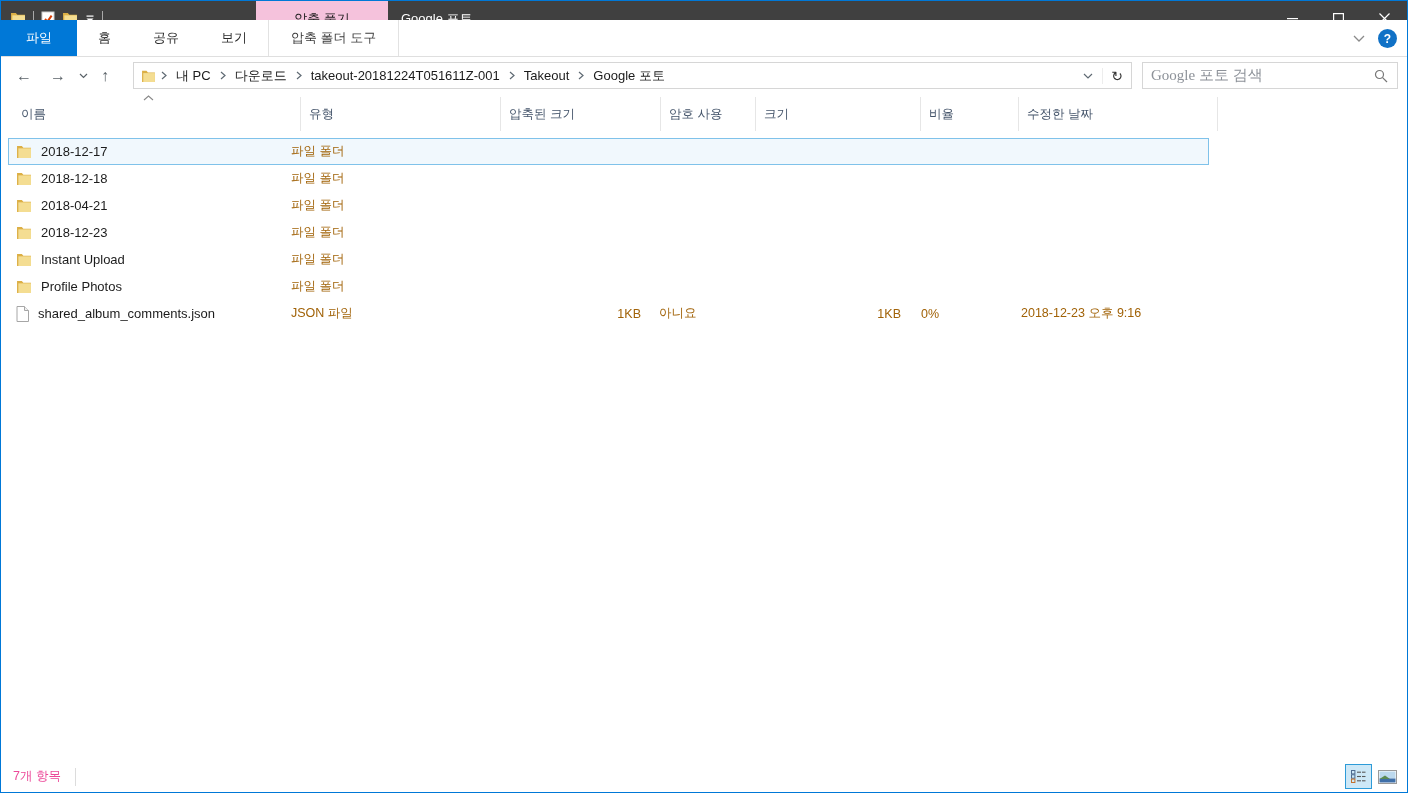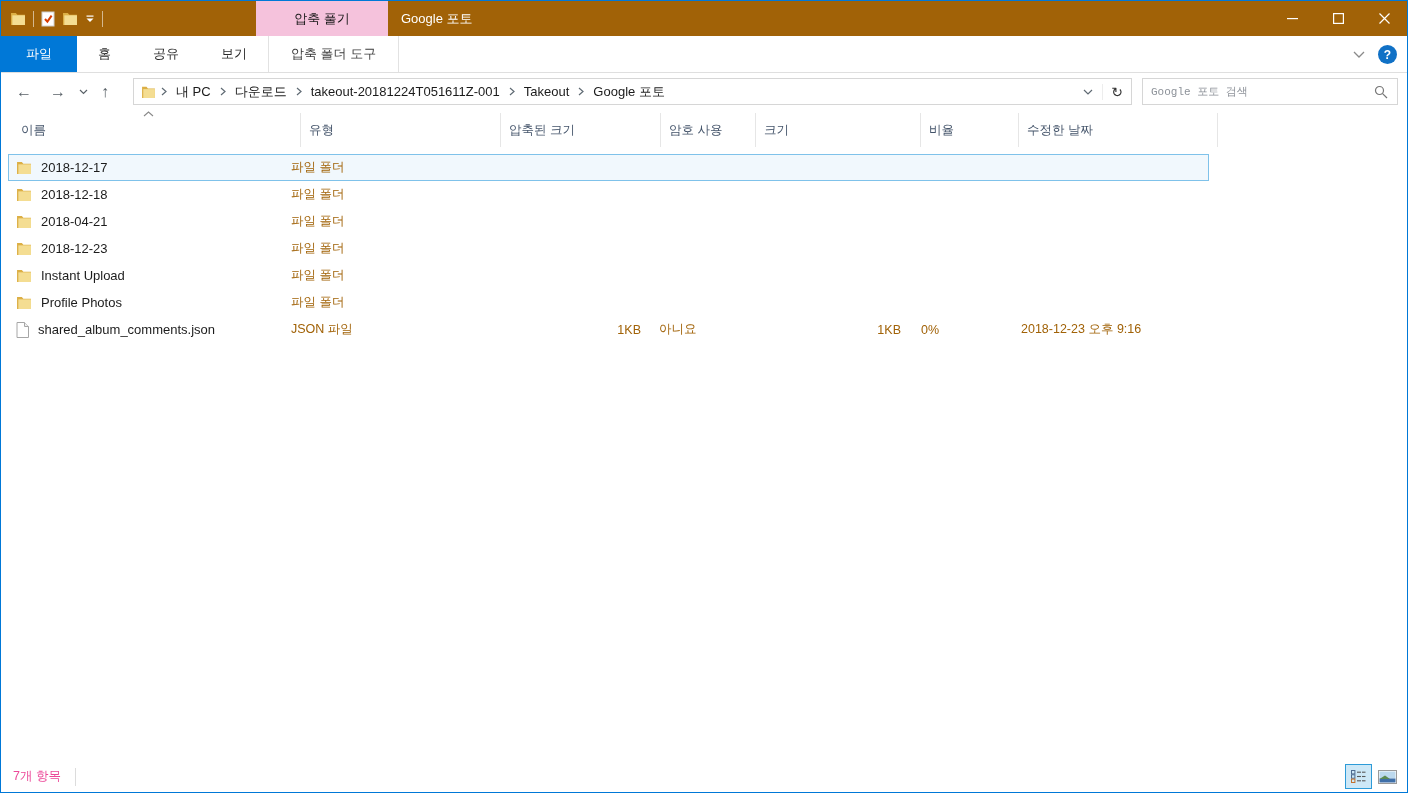--- a/index.html
+++ b/index.html
@@ -1,21 +1,21 @@
 <!DOCTYPE html>
 <html><head>
 <meta charset="utf-8">
 <style>
   * { margin:0; padding:0; box-sizing:border-box; }
   html,body { width:1408px; height:793px; overflow:hidden; background:#fff;
     font-family:"Liberation Sans","DejaVu Sans",sans-serif; }
   .window { position:relative; width:1408px; height:793px; border:1px solid #0078d7; background:#fff; }
 
   
-  .titlebar { position:relative; height:35px; background:#a16207; color:#fff; }
+  .titlebar { position:relative; height:19px; background:#404040; color:#fff; }
   .qat { position:absolute; left:9px; top:0; height:35px; display:flex; align-items:center; gap:7px; }
   .qat-sep { width:1px; height:16px; background:rgba(255,255,255,.55); }
   .qat-btn { display:flex; align-items:center; justify-content:center; cursor:default; }
   .ctx-group { position:absolute; left:255px; top:0; width:132px; height:35px; background:#f5c2dc;
     color:#161616; font-size:13px; display:flex; align-items:center; justify-content:center; }
   .win-title { position:absolute; left:400px; top:0; height:35px; display:flex; align-items:center;
     font-size:13px; color:#fff; }
   .win-controls { position:absolute; right:0; top:0; height:35px; display:flex; }
   .win-btn { width:46px; height:35px; display:flex; align-items:center; justify-content:center; }
 
@@ -37,22 +37,22 @@
   .addrbox { position:absolute; left:132px; top:5px; width:999px; height:27px; border:1px solid #d6d6d6;
     background:#fff; display:flex; align-items:center; font-size:13px; color:#1b1b1b; }
   .addr-left { display:flex; align-items:center; flex:1; overflow:hidden; padding-left:7px; }
   .crumb { padding:0 4px; white-space:nowrap; }
   .crumb-sep { color:#5f6a73; padding:0 5px; display:flex; align-items:center; }
   .addr-right { display:flex; align-items:center; gap:0; }
   .addr-dd { padding:0 9px; color:#5f6a73; display:flex; align-items:center; }
   .addr-refresh { padding:0 8px; color:#333; font-size:14px; border-left:1px solid #ededed; }
   .searchbox { position:absolute; left:1141px; top:5px; width:256px; height:27px; border:1px solid #d6d6d6;
     background:#fff; display:flex; align-items:center; }
-  .searchbox input { flex:1; border:none; outline:none; font-size:11px; color:#1b1b1b; padding:0 8px;
-    font-family:Liberation Mono, monospace; background:transparent; }
+  .searchbox input { flex:1; border:none; outline:none; font-size:15px; color:#1b1b1b; padding:0 8px;
+    font-family:Liberation Serif, serif; background:transparent; }
   .searchbox input::placeholder { color:#8d9299; opacity:1; }
   .search-glyph { padding-right:9px; display:flex; align-items:center; }
 
   
   .main { position:relative; height:652px; background:#fff; overflow:hidden; }
   .headers { position:absolute; left:0; top:3px; height:34px; display:flex; font-size:12.5px; color:#44546a; }
   .hcell { display:flex; align-items:center; padding-left:8px; border-right:1px solid #e6e6e6; position:relative; }
   .hcell.c0 { padding-left:20px; }
   .sort-glyph { position:absolute; left:142px; top:-2px; color:#8a8a8a; }
   .c0 { width:300px; } .c1 { width:200px; } .c2 { width:160px; } .c3 { width:95px; }

